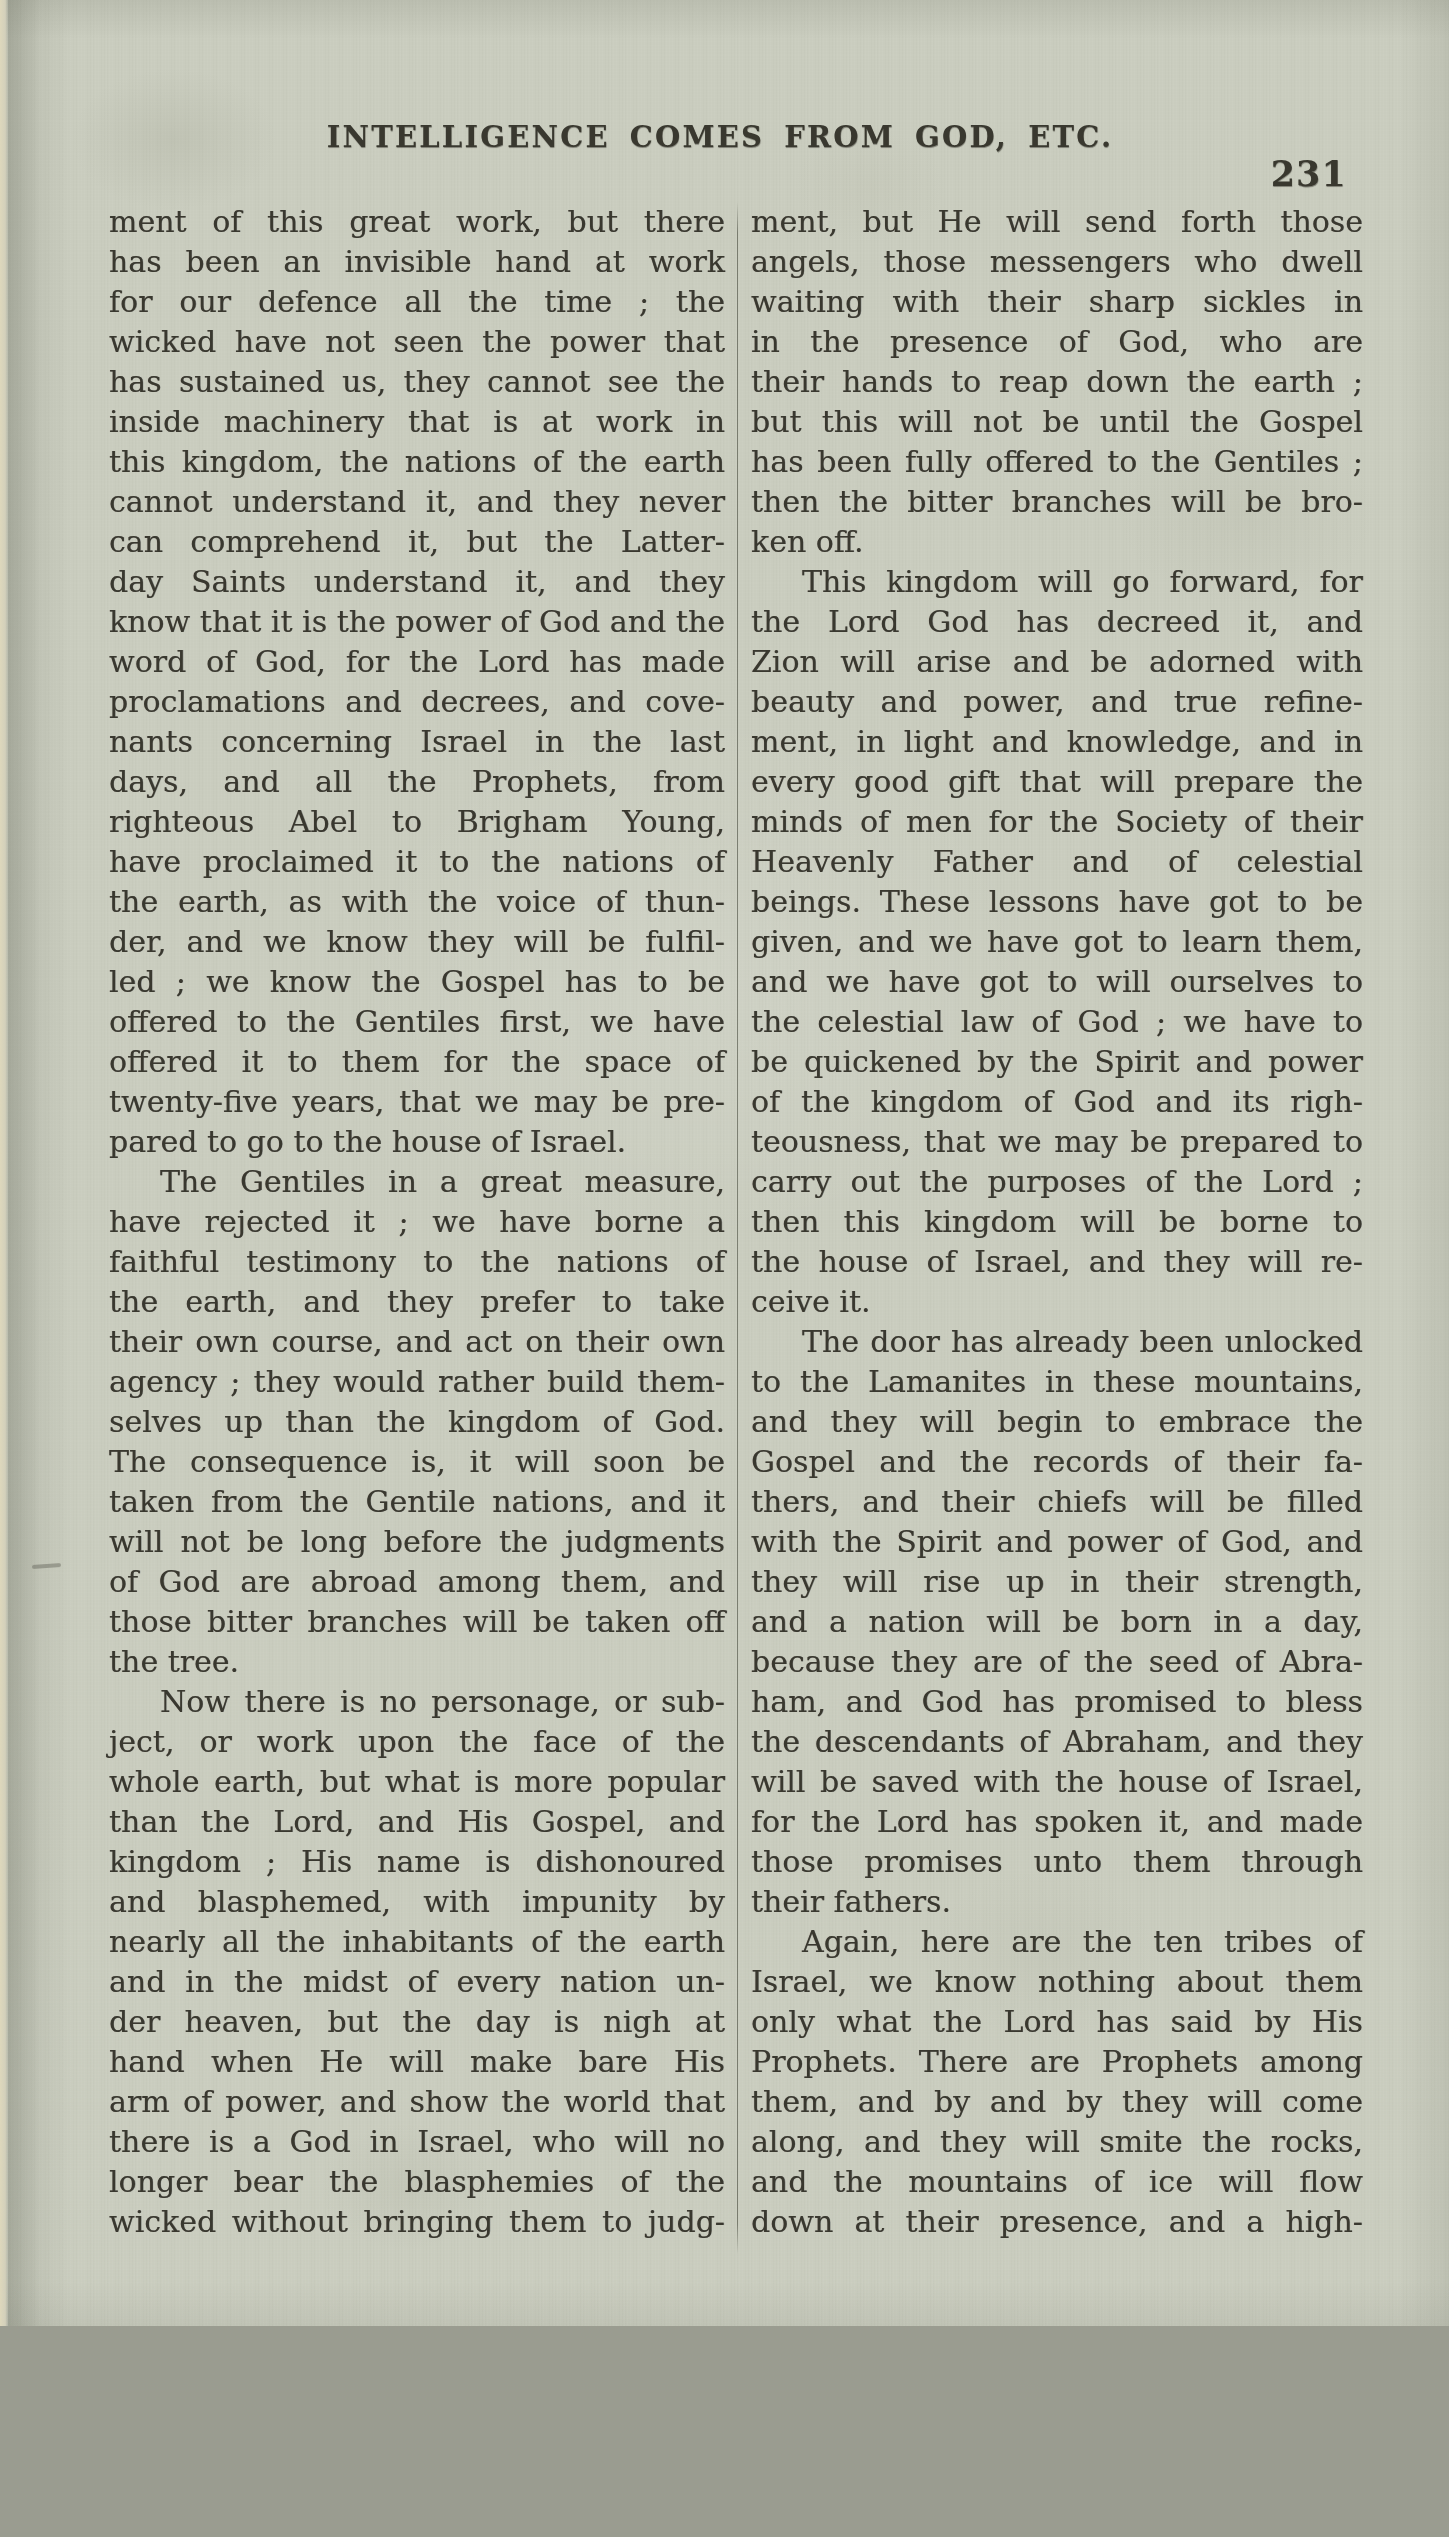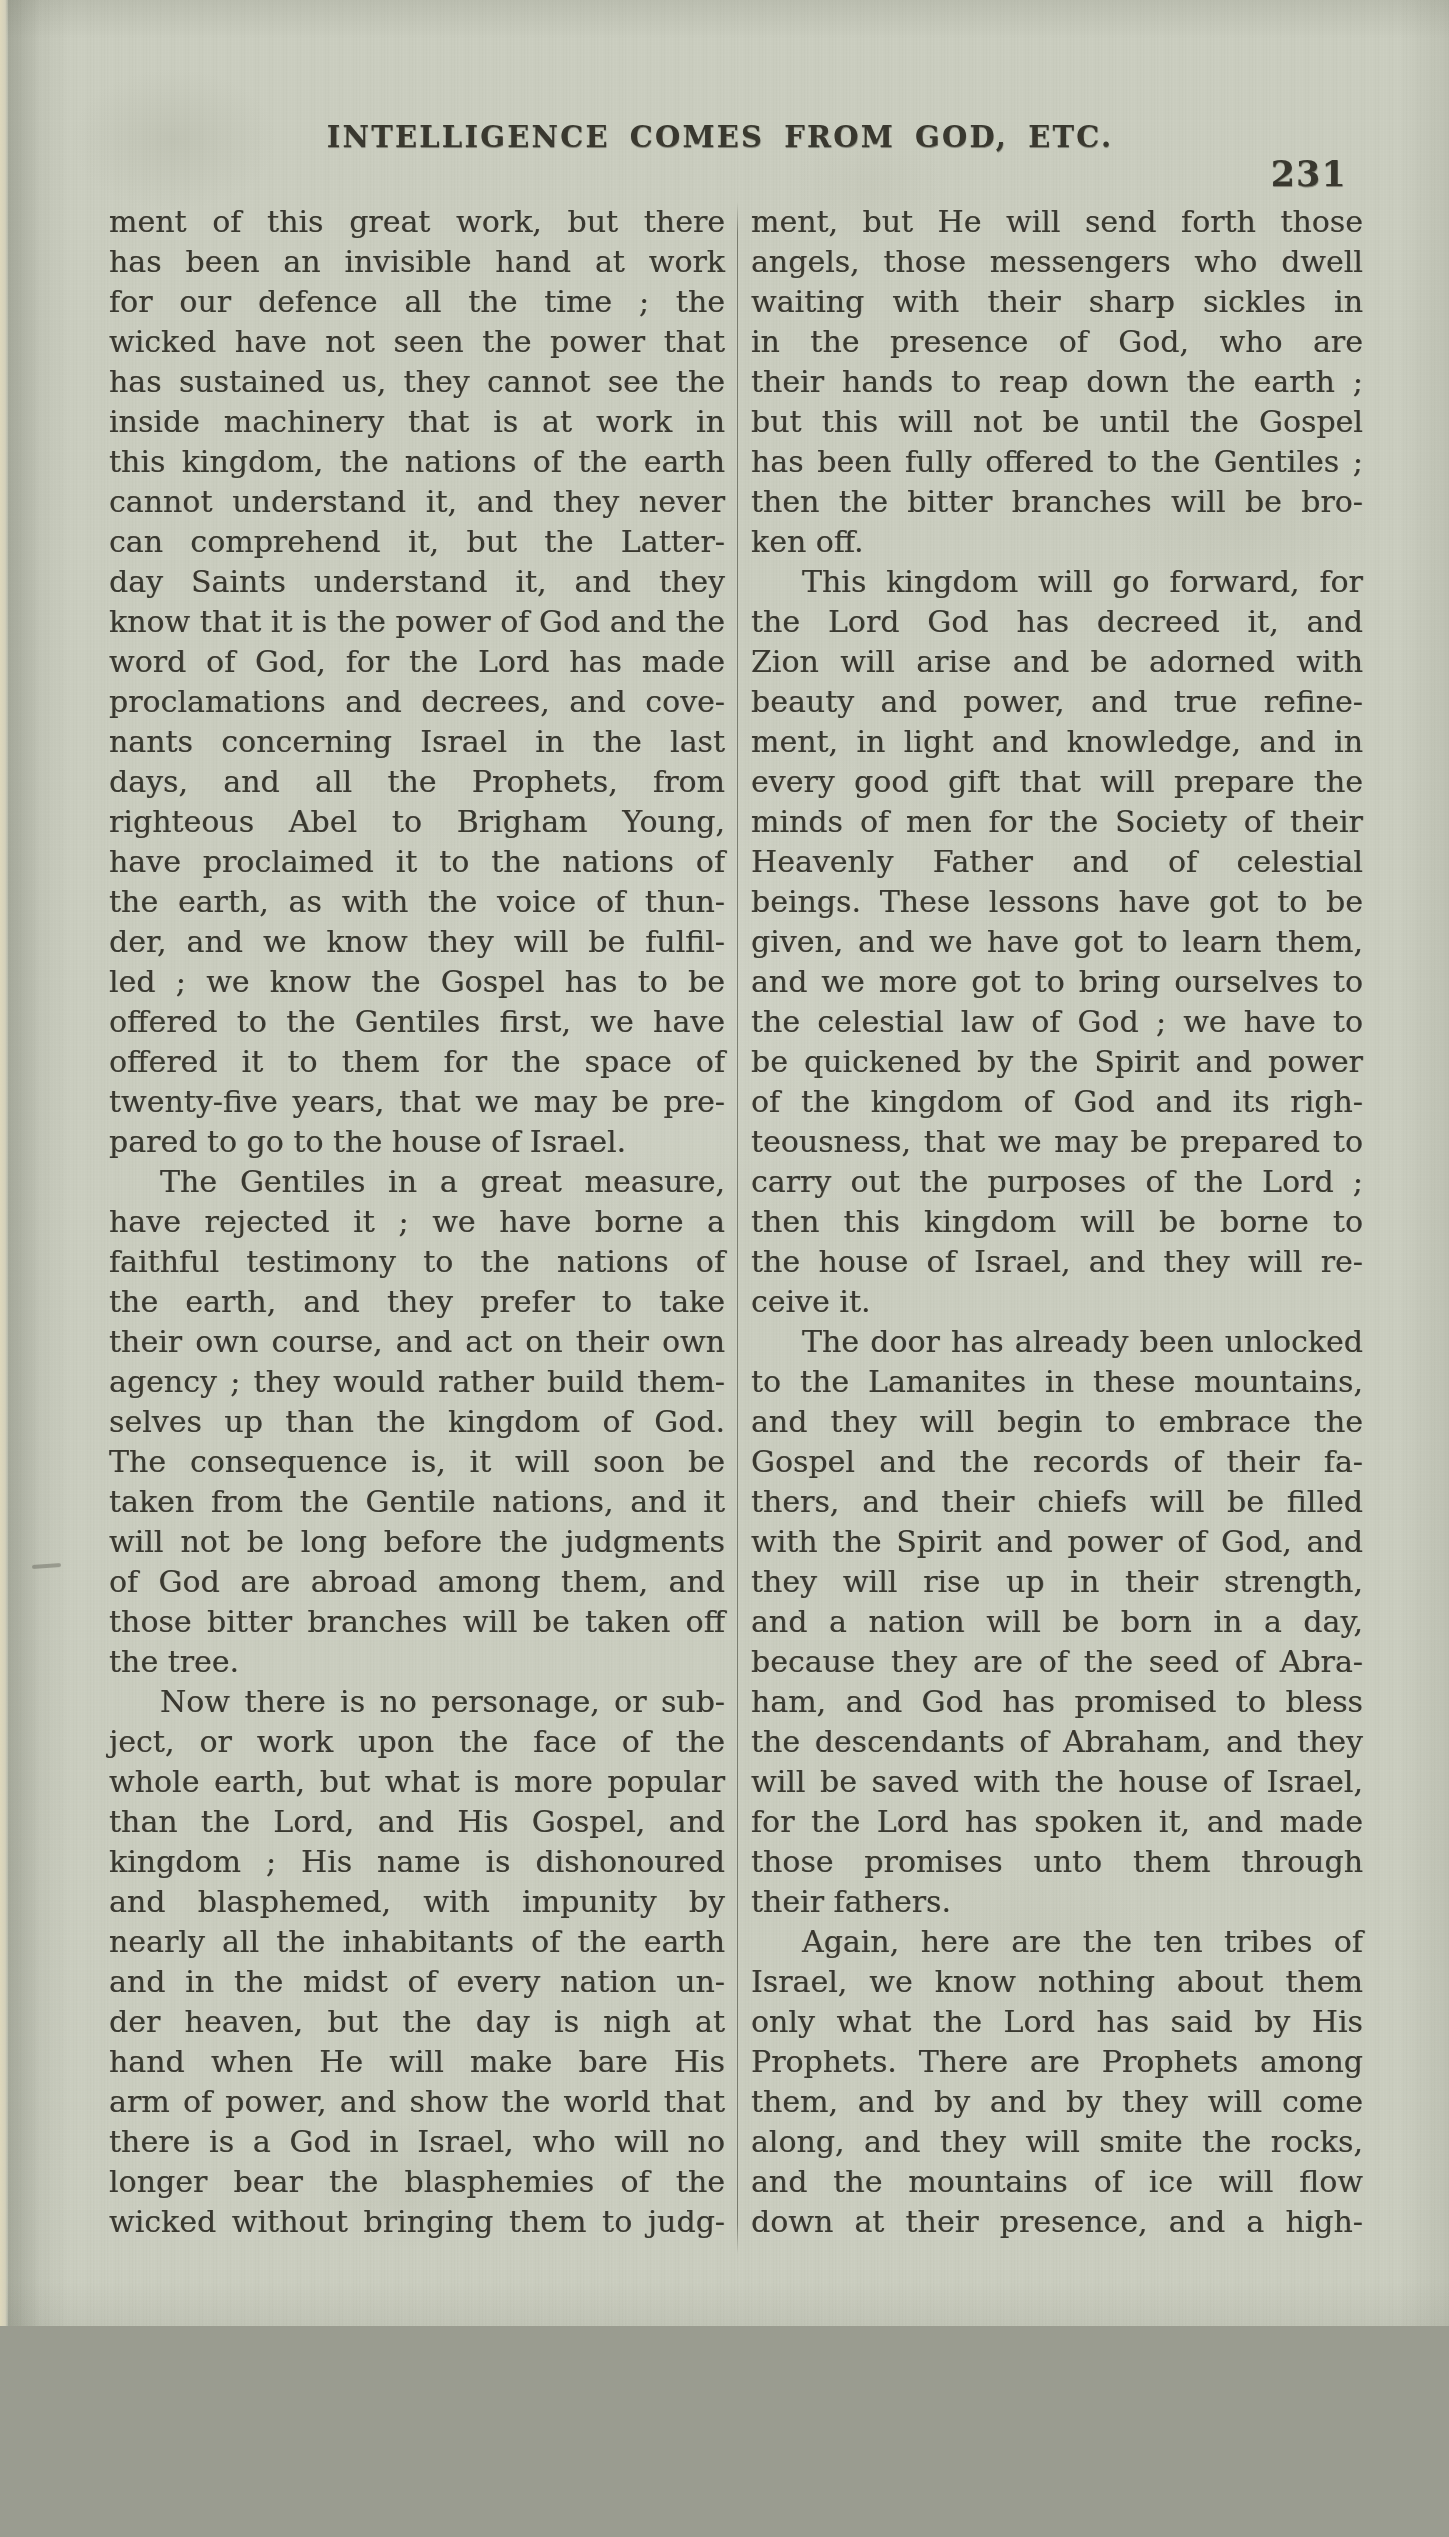--- a/index.html
+++ b/index.html
@@ -220,21 +220,21 @@
           <div class="line indent">This kingdom will go forward, for</div>
           <div class="line">the Lord God has decreed it, and</div>
           <div class="line">Zion will arise and be adorned with</div>
           <div class="line">beauty and power, and true refine-</div>
           <div class="line">ment, in light and knowledge, and in</div>
           <div class="line">every good gift that will prepare the</div>
           <div class="line">minds of men for the Society of their</div>
           <div class="line">Heavenly Father and of celestial</div>
           <div class="line">beings. These lessons have got to be</div>
           <div class="line">given, and we have got to learn them,</div>
-          <div class="line">and we more got to bring ourselves to</div>
+          <div class="line">and we have got to will ourselves to</div>
           <div class="line">the celestial law of God ; we have to</div>
           <div class="line">be quickened by the Spirit and power</div>
           <div class="line">of the kingdom of God and its righ-</div>
           <div class="line">teousness, that we may be prepared to</div>
           <div class="line">carry out the purposes of the Lord ;</div>
           <div class="line">then this kingdom will be borne to</div>
           <div class="line">the house of Israel, and they will re-</div>
           <div class="line noj">ceive it.</div>
         </div>
         <div class="paragraph">

